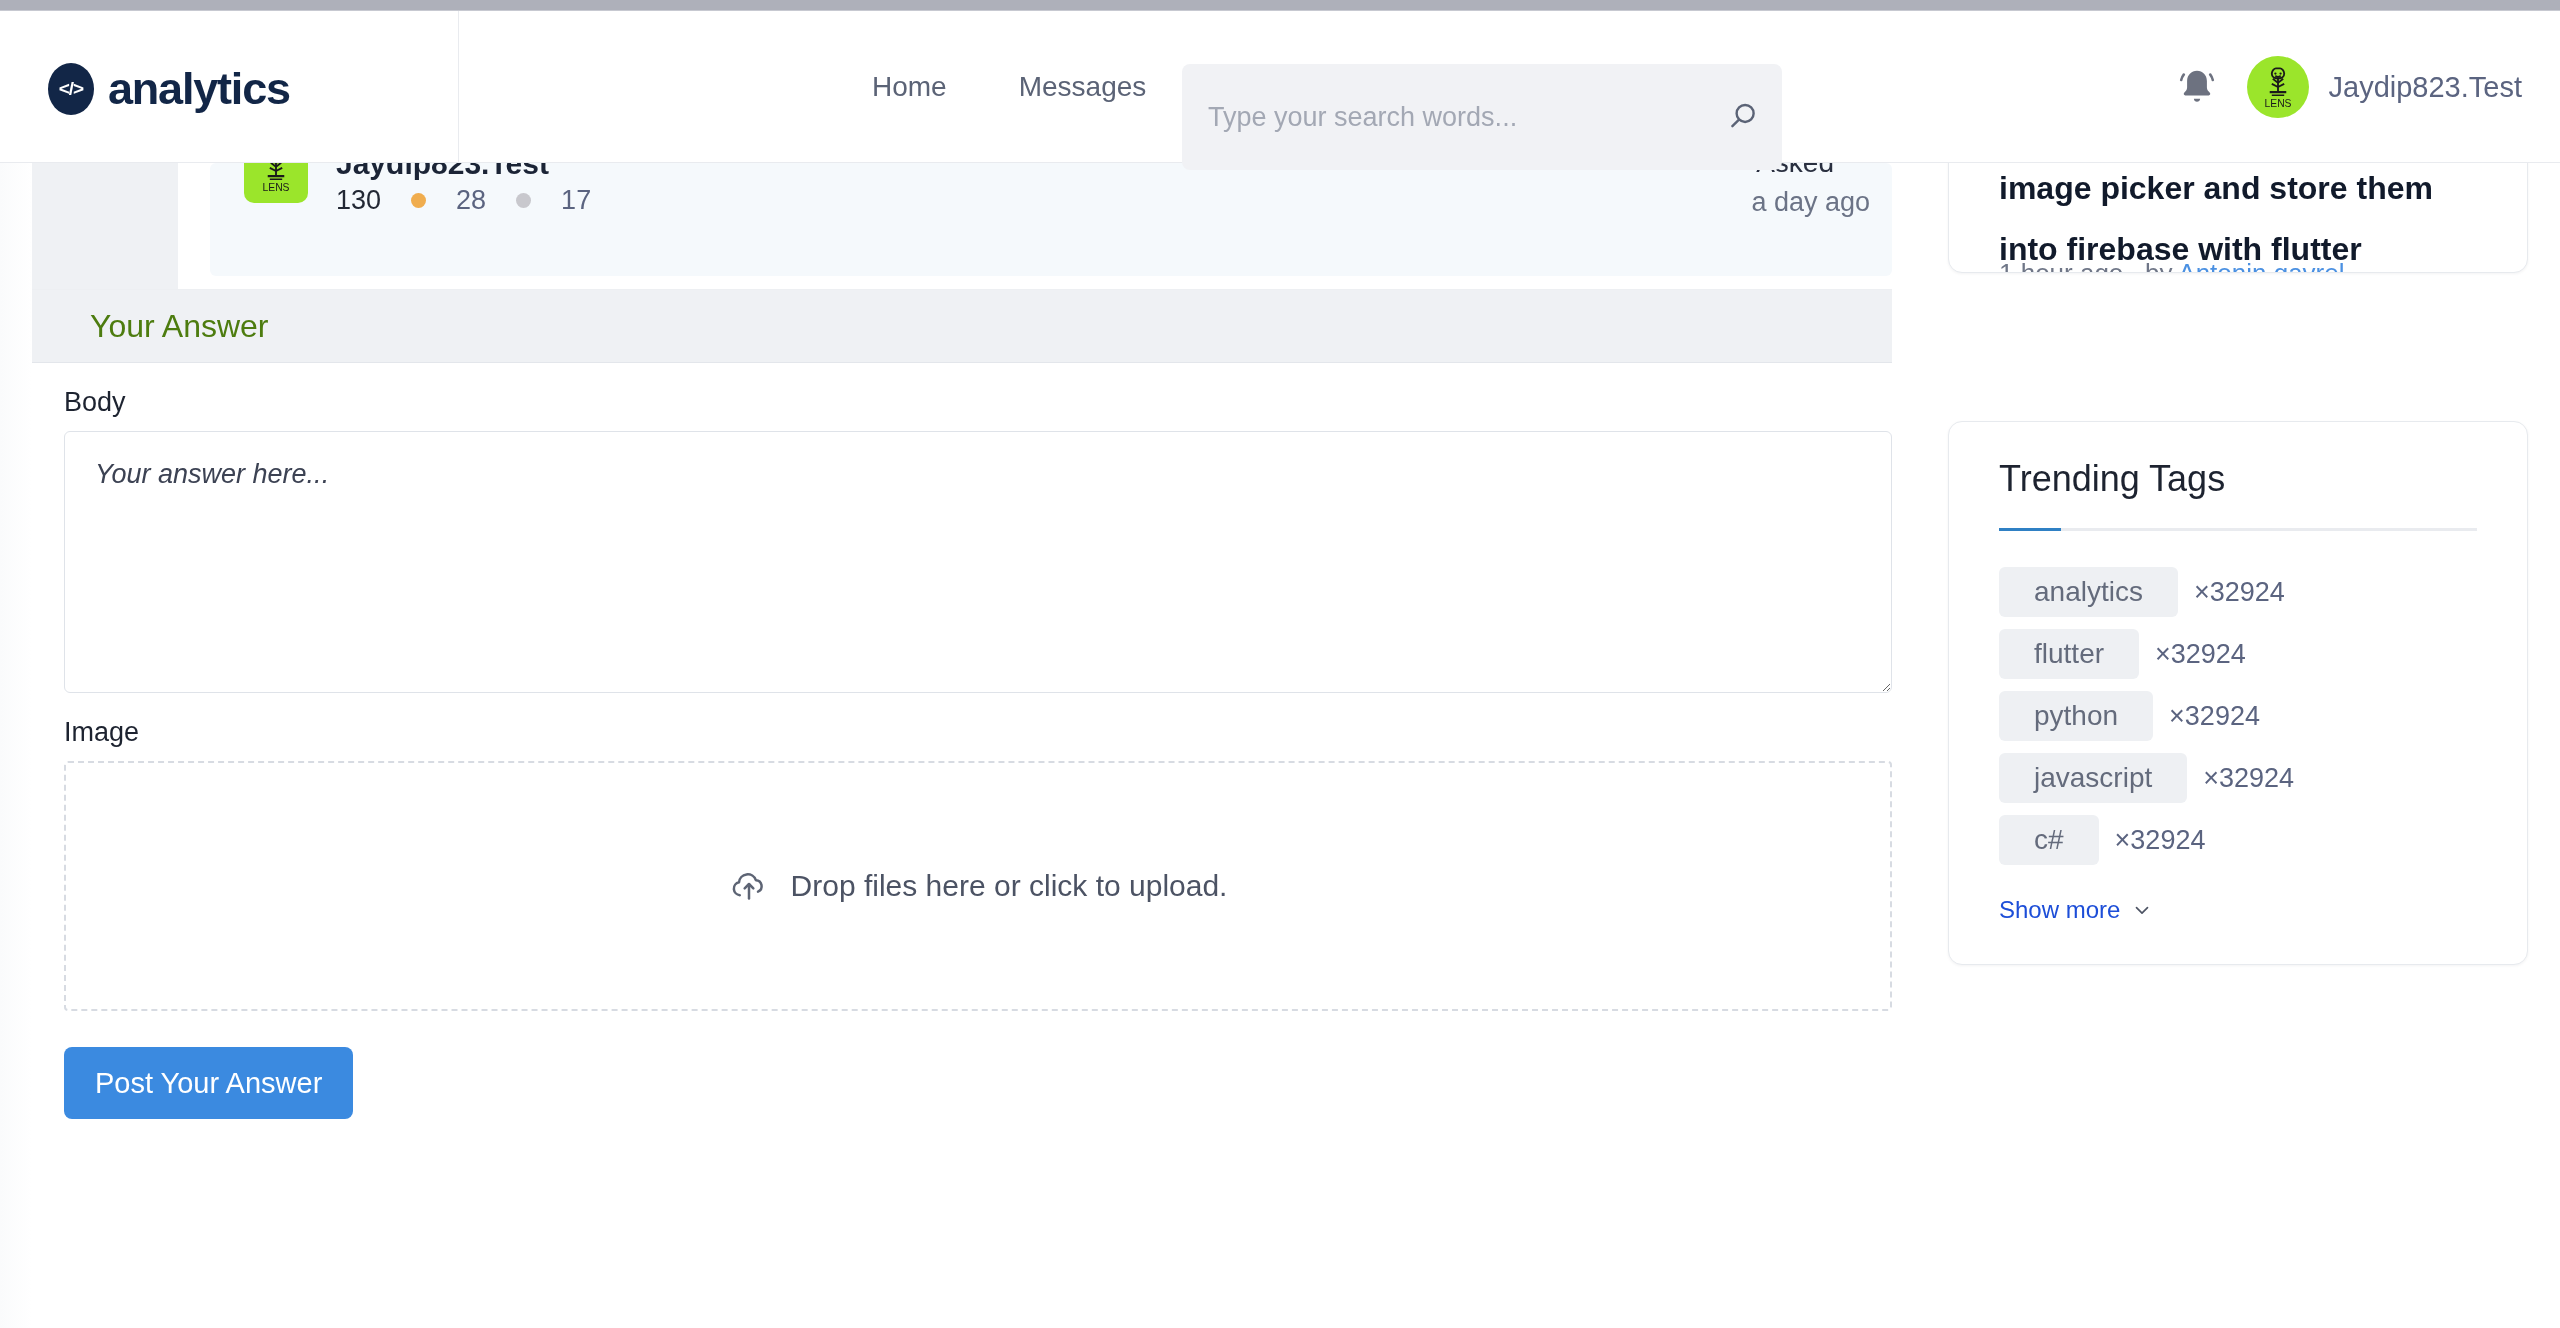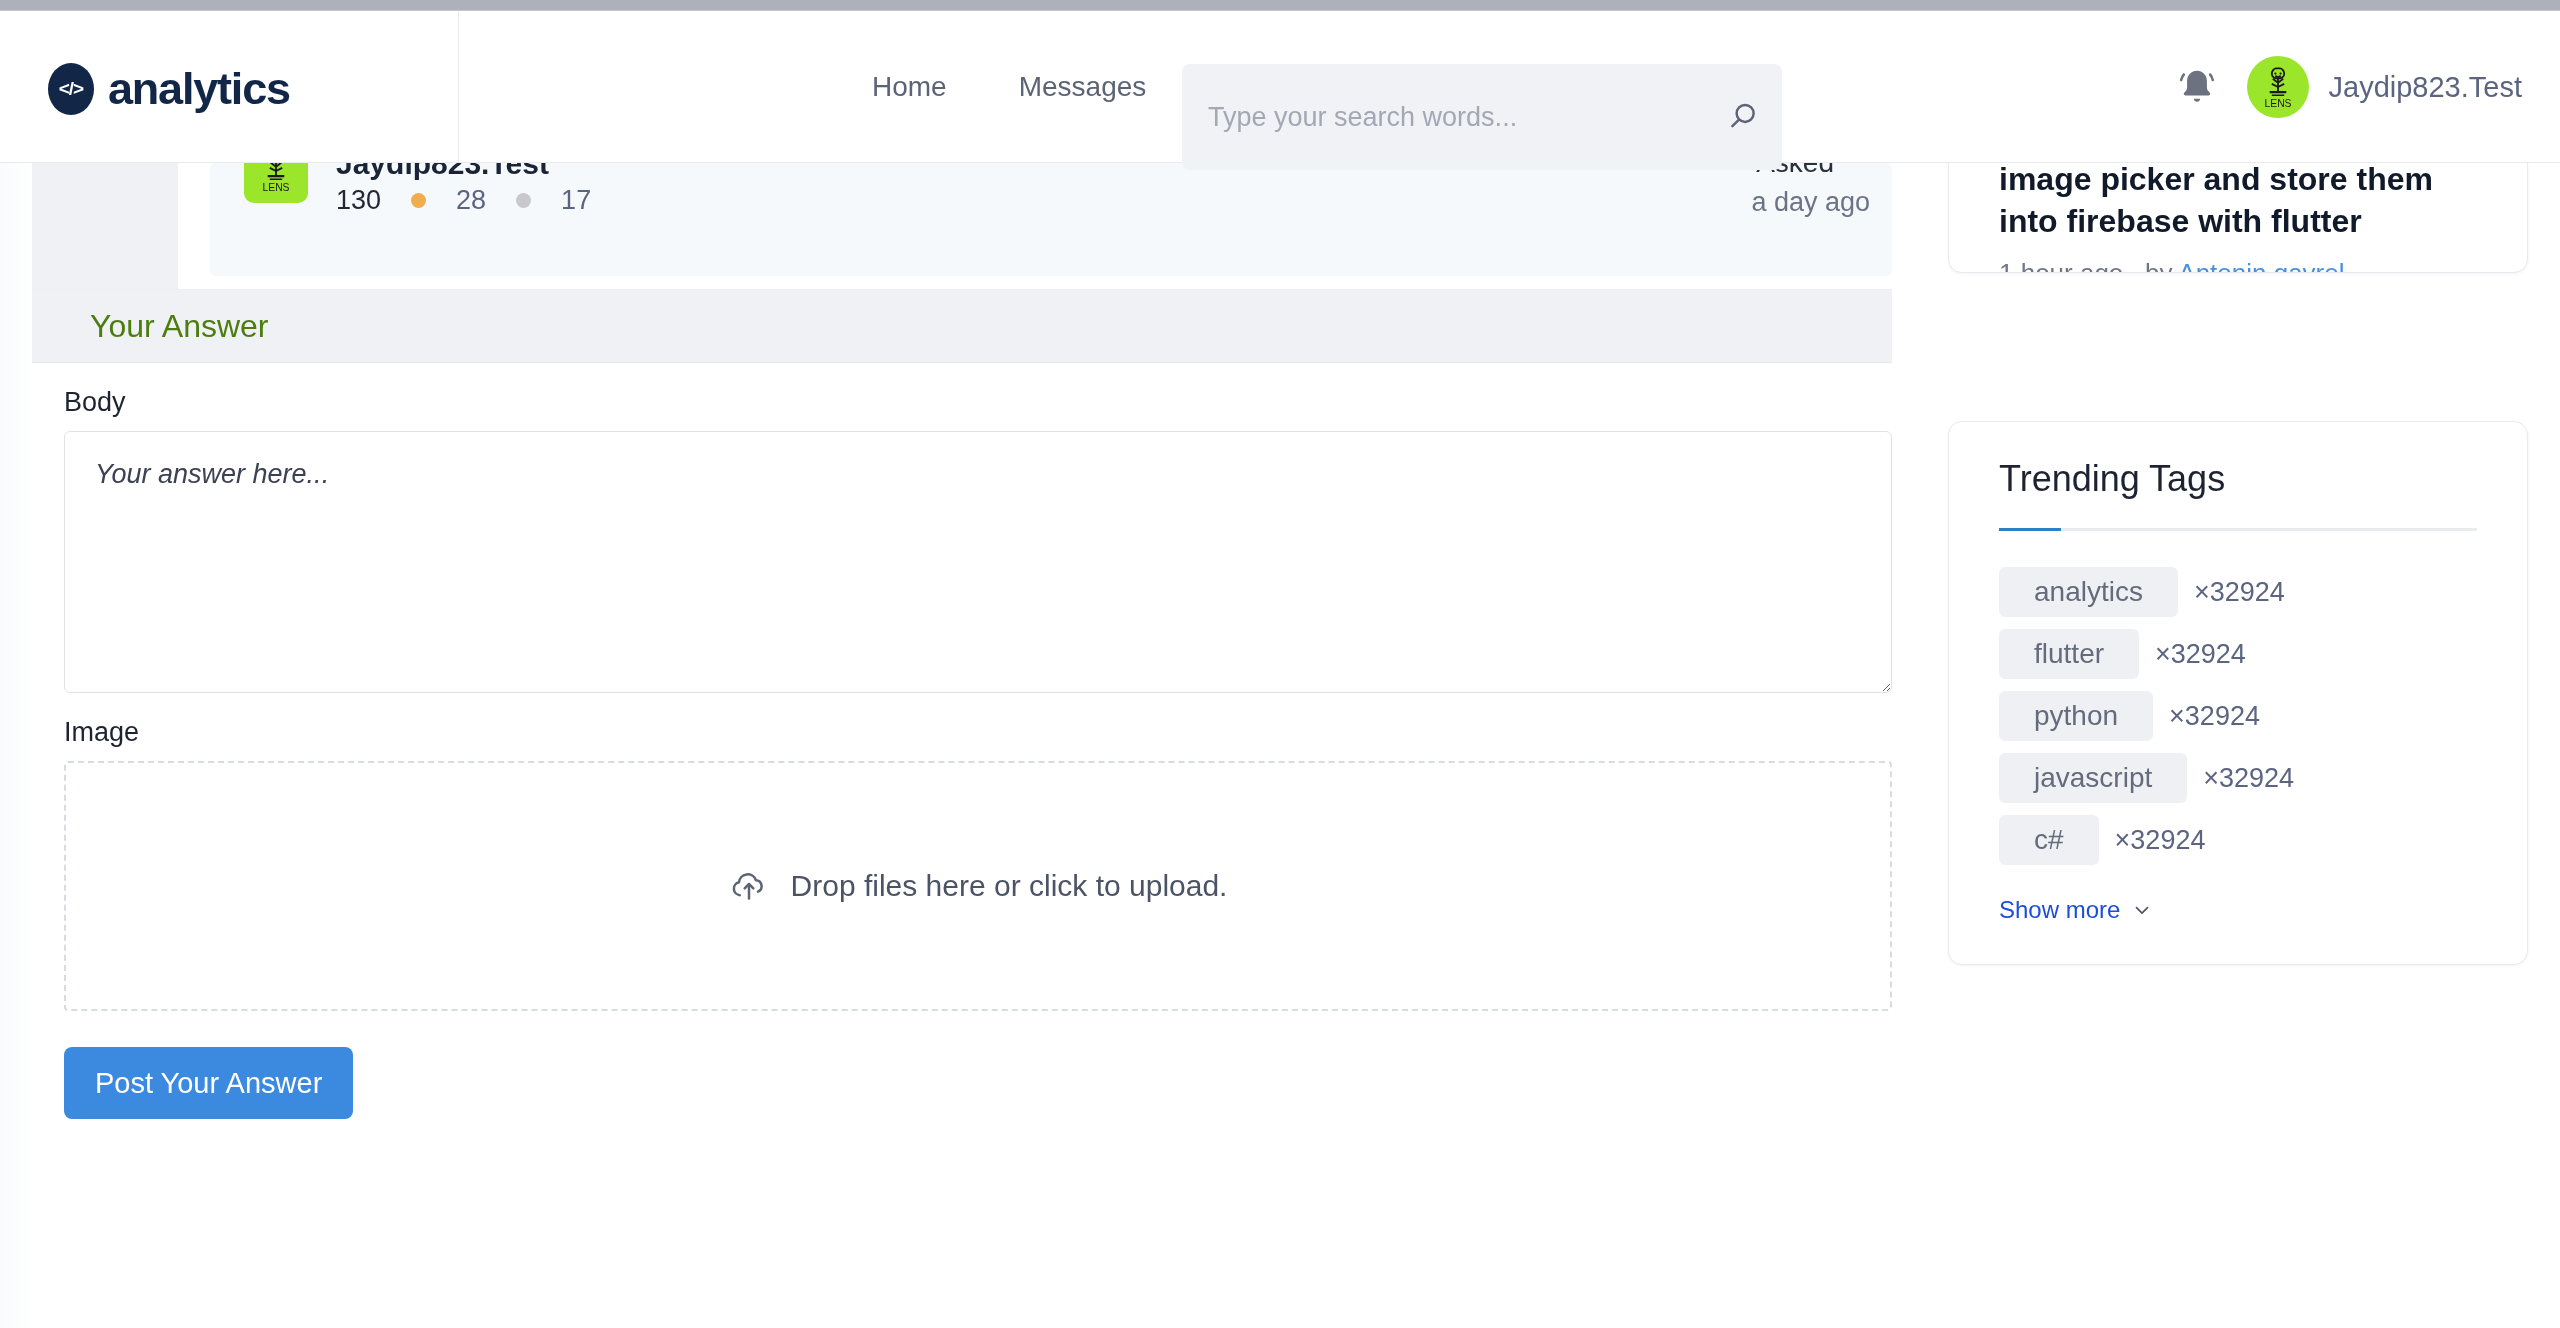--- a/index.html
+++ b/index.html
@@ -269,21 +269,21 @@
     position: relative;
     margin-top: -82px;
     height: 192px;
     overflow: hidden;
     padding: 0 50px;
   }
   #hot-title {
     position: absolute; left: 50px; top: 76px;
     width: 480px;
     font-size: 32px; font-weight: 700; color: #111a2b;
-    line-height: 42px;
+    line-height: 61px;
     cursor: pointer;
   }
   #hot-meta {
     position: absolute; left: 50px; top: 176px;
     font-size: 26px; color: #6f7687;
     white-space: nowrap;
   }
   #hot-meta .author { color: #4a90e2; cursor: pointer; }
 
   #tags-card {

